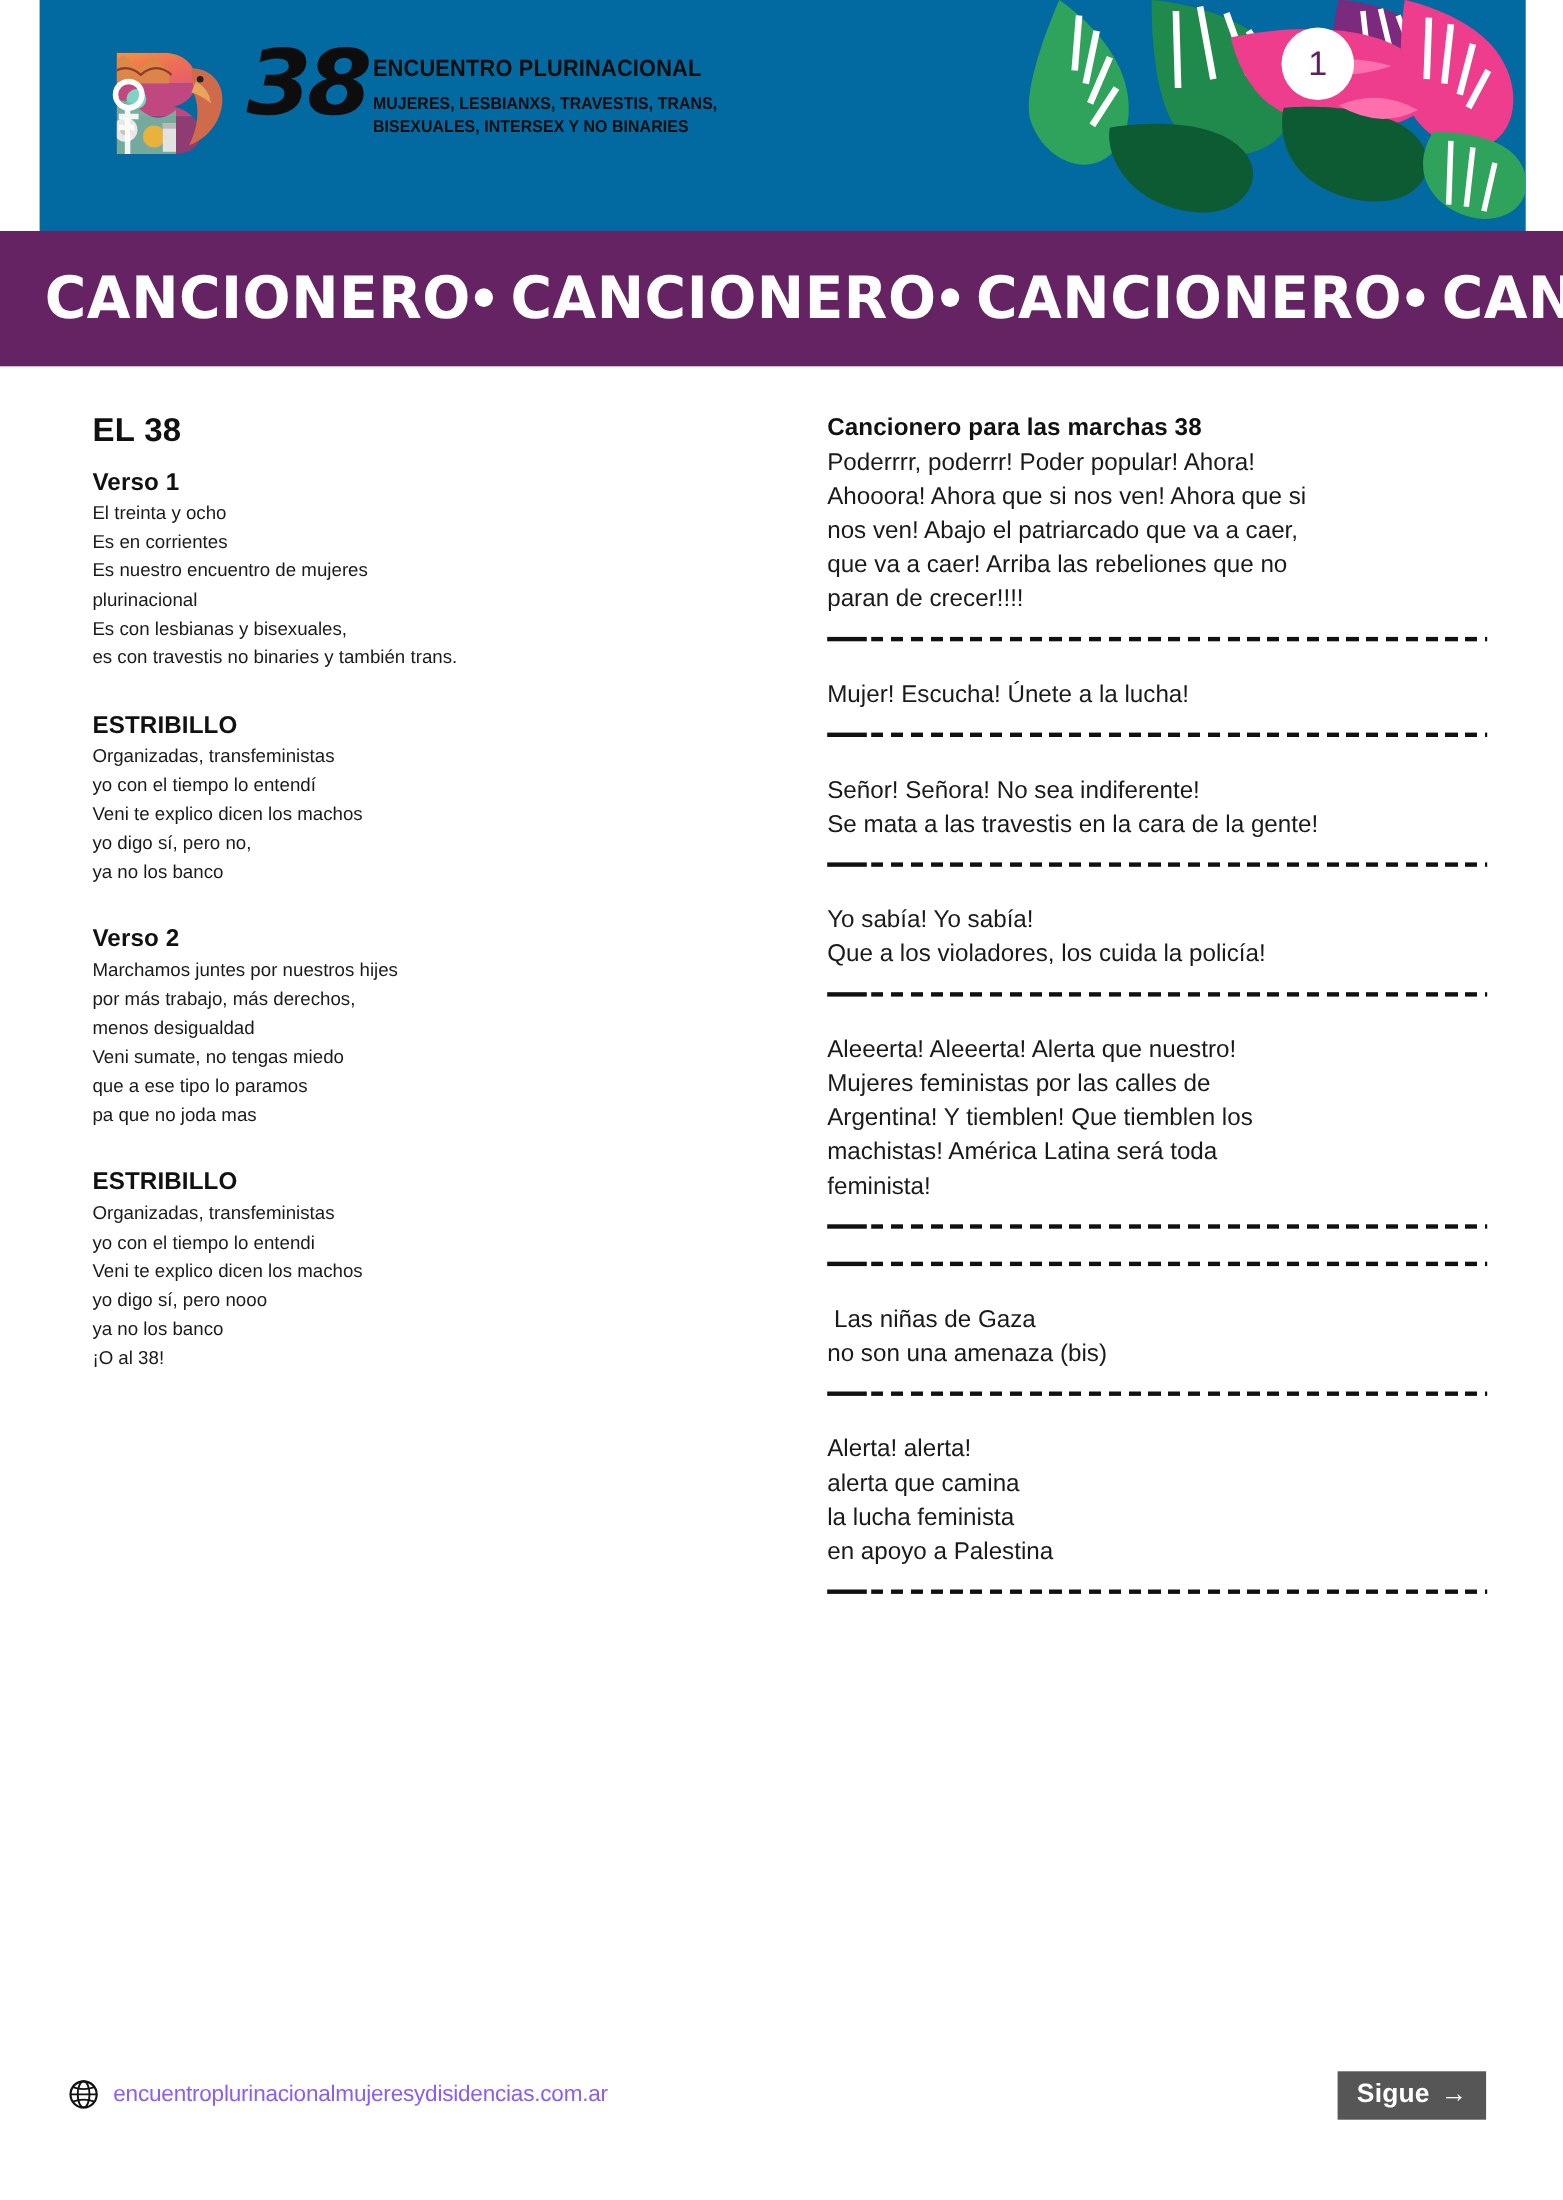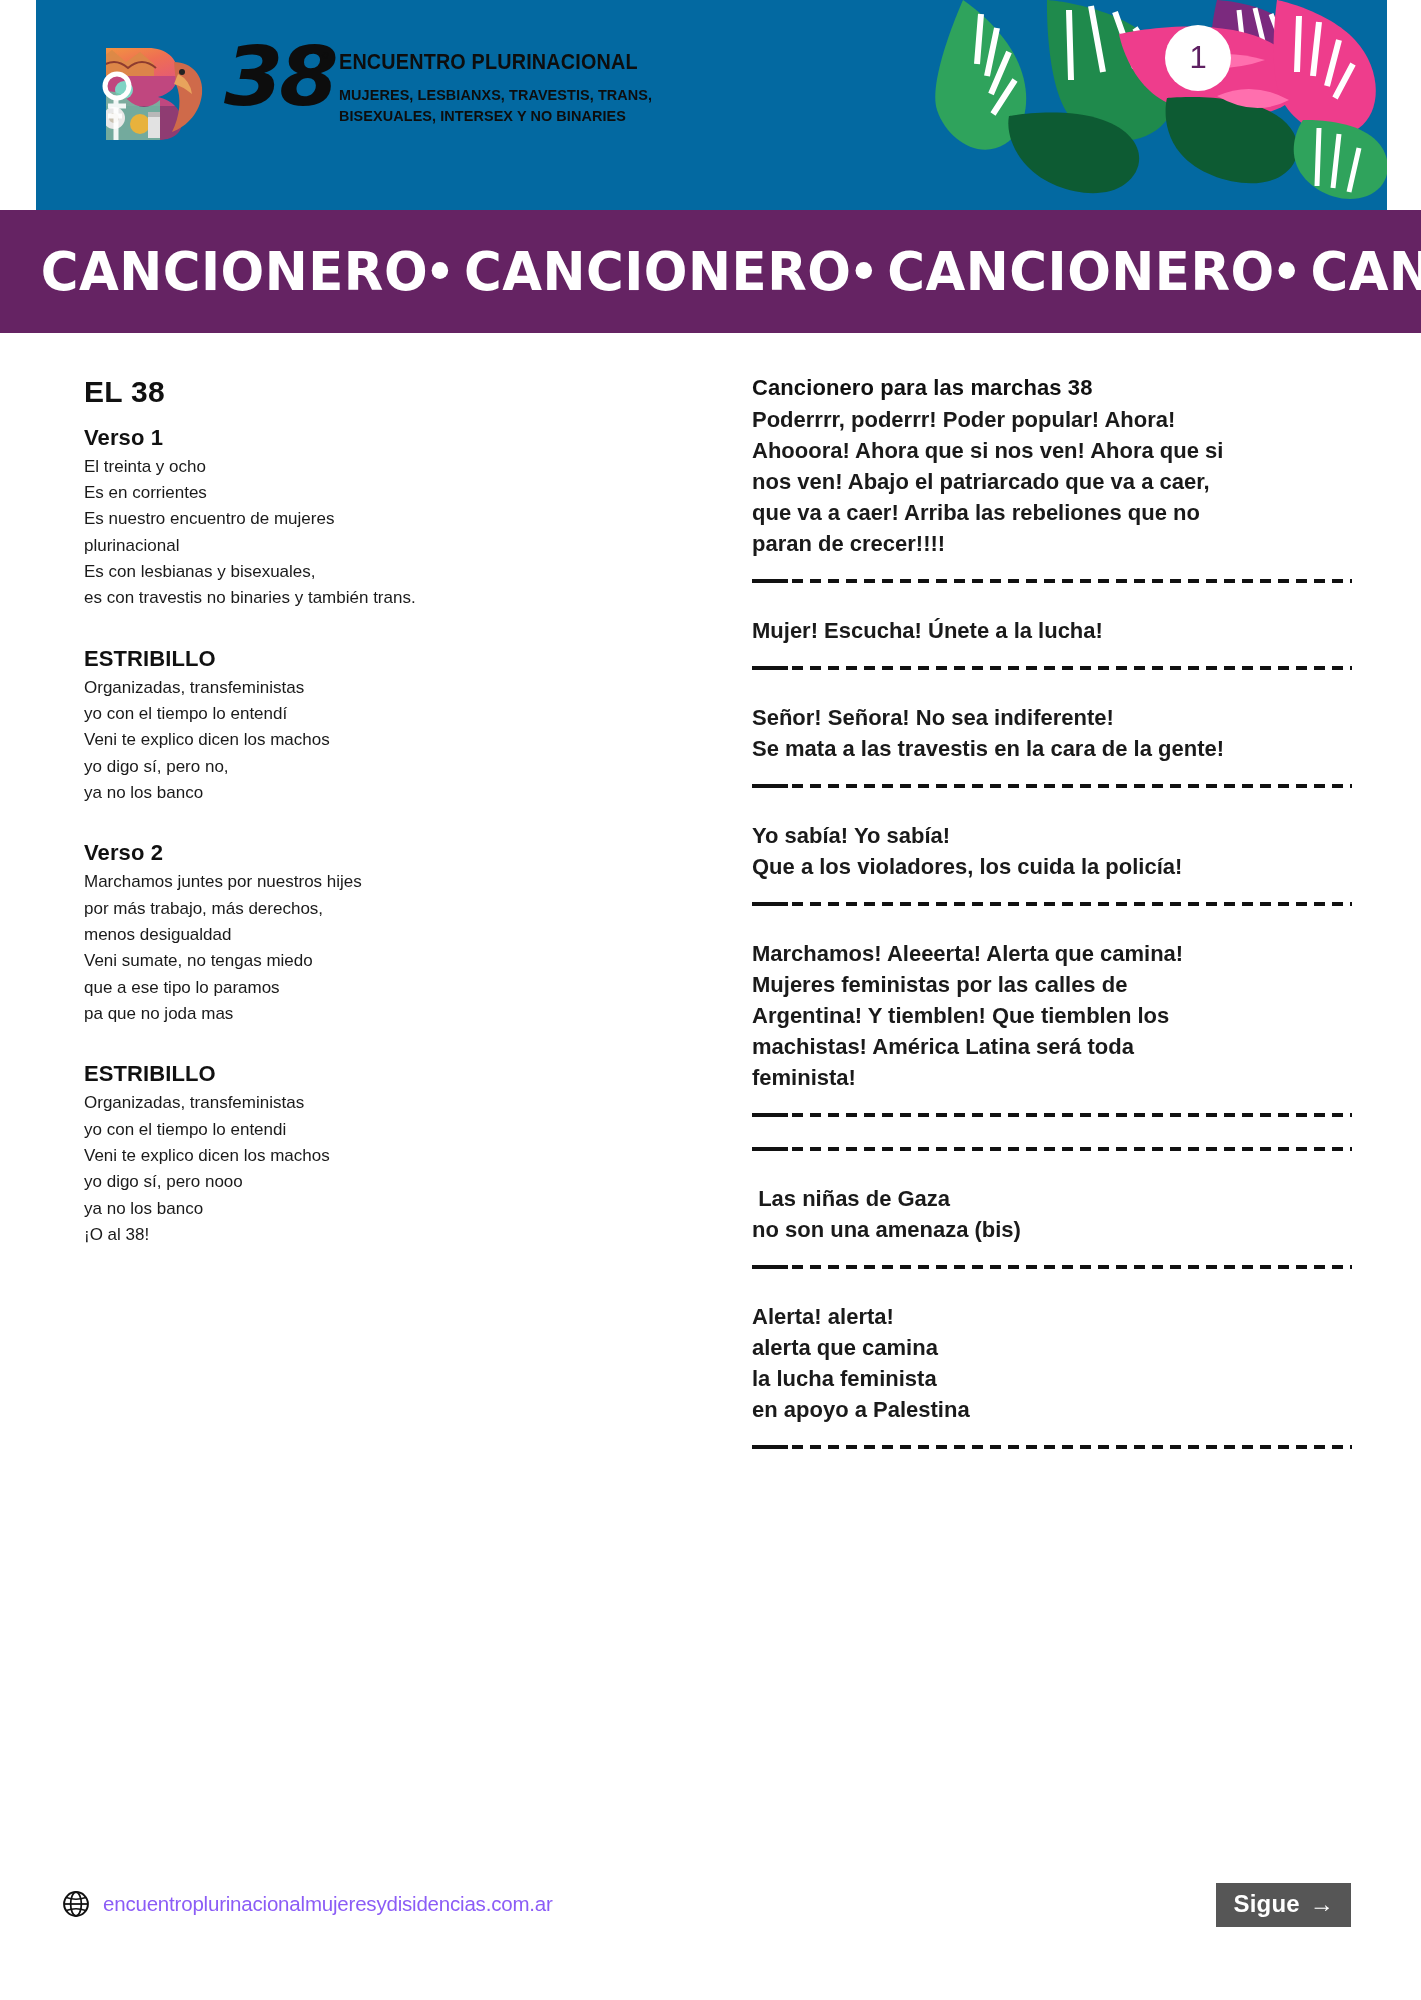--- a/index.html
+++ b/index.html
@@ -199,21 +199,21 @@
 
   .r-head {
     font-size: 22px;
     font-weight: 700;
     line-height: 1.4;
     margin: 0;
     letter-spacing: 0.1px;
   }
   .r-line {
     font-size: 22px;
-    font-weight: 700;
+    font-weight: 400;
     line-height: 1.41;
     margin: 0;
     color: #1a1a1a;
     white-space: pre-wrap;
   }
   .chant { margin: 0 0 0 0; }
 
   .sep {
     position: relative;
     height: 26px;
@@ -413,21 +413,21 @@
           <div class="r-line">Señor! Señora! No sea indiferente!</div>
           <div class="r-line">Se mata a las travestis en la cara de la gente!</div>
         </div>
         <div class="sep" style="margin-top: 8px;"></div>
         <div class="chant" style="margin-top: 22px;">
           <div class="r-line">Yo sabía! Yo sabía!</div>
           <div class="r-line">Que a los violadores, los cuida la policía!</div>
         </div>
         <div class="sep" style="margin-top: 8px;"></div>
         <div class="chant" style="margin-top: 22px;">
-          <div class="r-line">Marchamos! Aleeerta! Alerta que camina!</div>
+          <div class="r-line">Aleeerta! Aleeerta! Alerta que nuestro!</div>
           <div class="r-line">Mujeres feministas por las calles de</div>
           <div class="r-line">Argentina! Y tiemblen! Que tiemblen los</div>
           <div class="r-line">machistas! América Latina será toda</div>
           <div class="r-line">feminista!</div>
         </div>
         <div class="sep" style="margin-top: 8px;"></div>
         <div class="sep" style="margin-top: 8px;"></div>
         <div class="chant" style="margin-top: 22px;">
           <div class="r-line"> Las niñas de Gaza</div>
           <div class="r-line">no son una amenaza (bis)</div>

